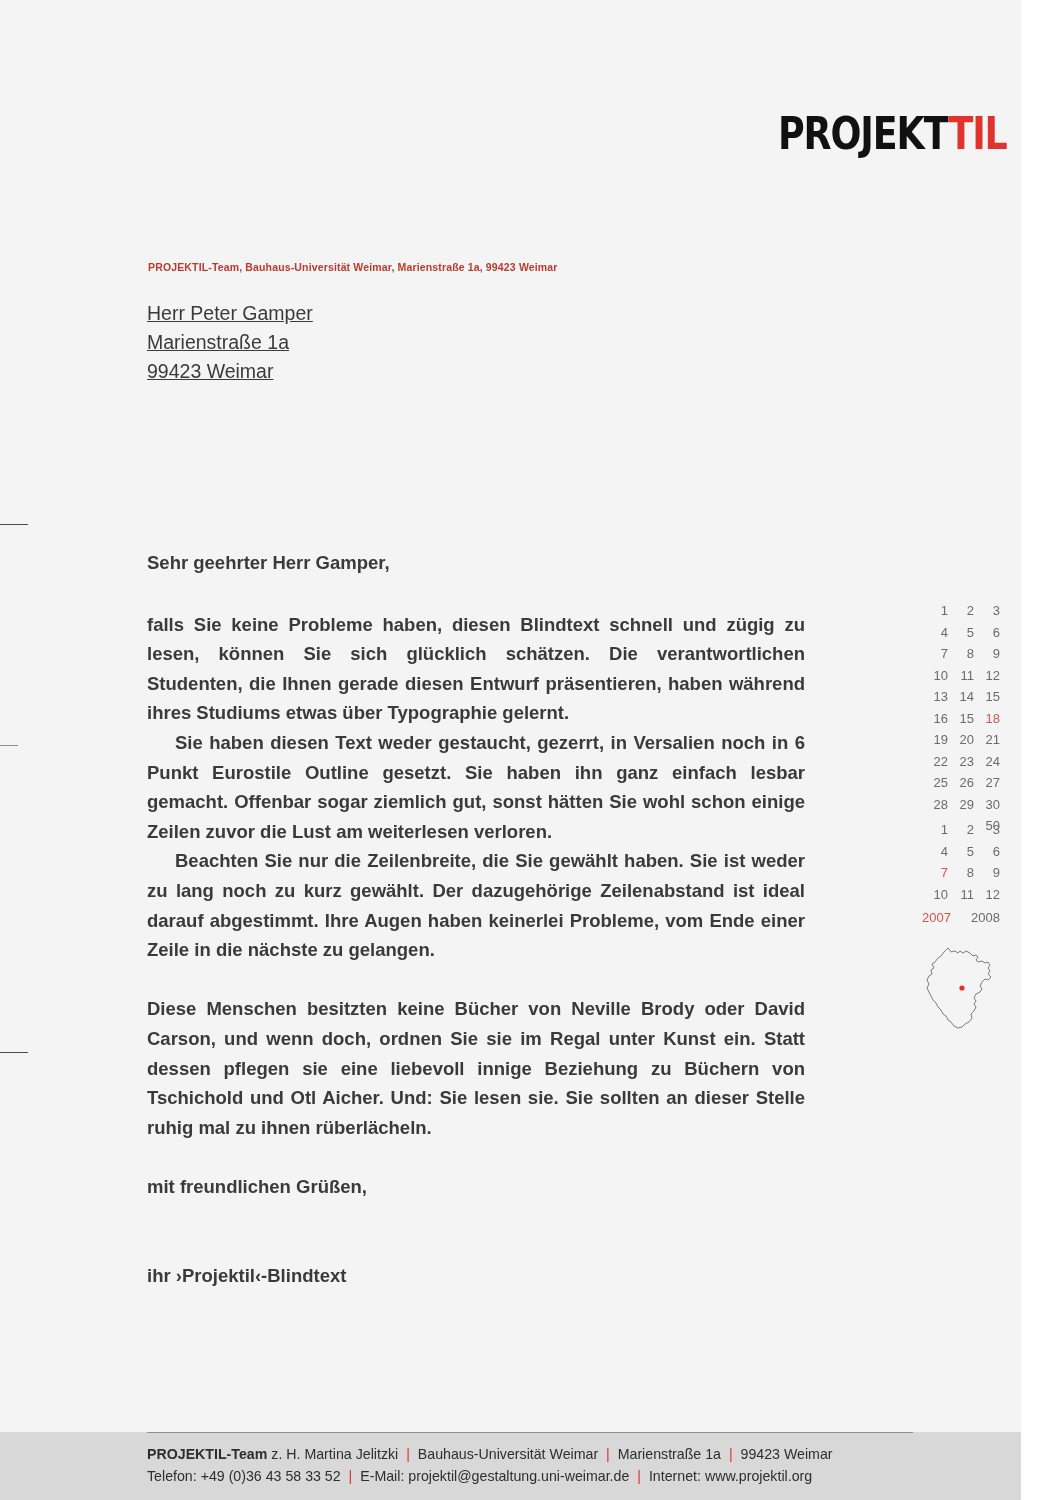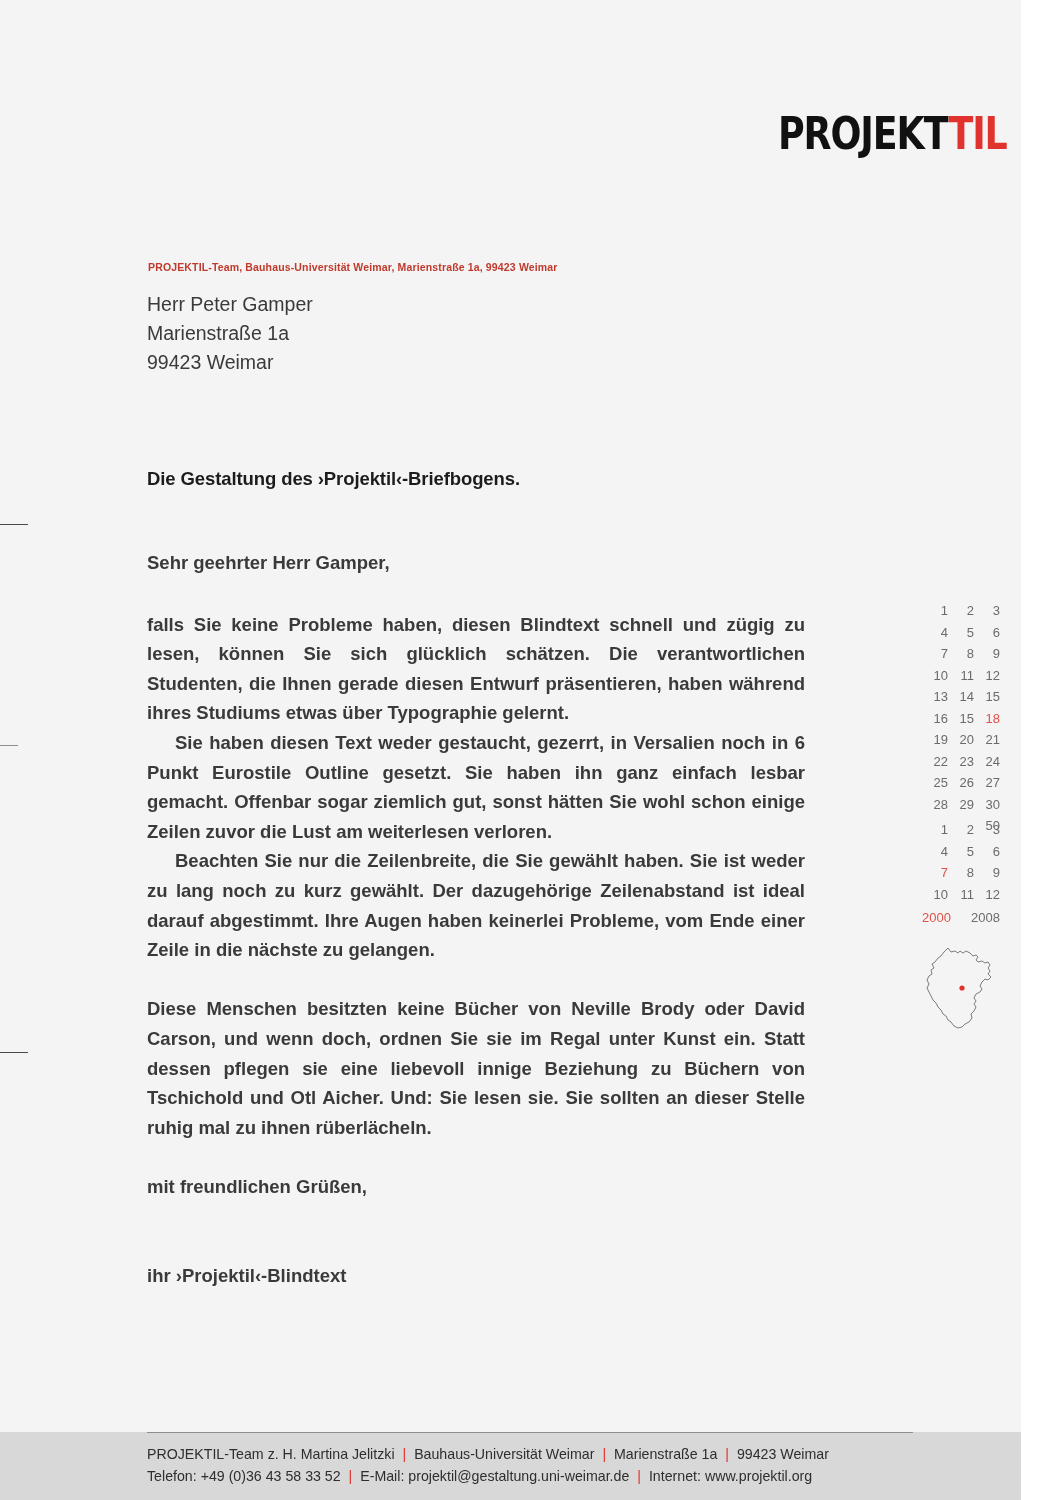--- a/index.html
+++ b/index.html
@@ -45,25 +45,26 @@
     letter-spacing: 0.15px;
     color: #c0392b;
     white-space: nowrap;
     font-weight: 600;
   }
 
   
   .address {
     position: absolute;
     left: 147px;
-    top: 290px;
+    top: 299px;
     font-size: 19.5px;
     line-height: 29px;
     color: #3a3a3a;
     font-weight: 300;
+    text-decoration: underline;
   }
 
   
   .subject {
     position: absolute;
     left: 147px;
     top: 468px;
     font-size: 18.5px;
     font-weight: bold;
     color: #1c1c1c;
@@ -167,41 +168,40 @@
     position: absolute;
     left: 147px;
     top: 1443px;
     width: 790px;
     font-size: 14.2px;
     line-height: 22px;
     color: #2e2e2e;
     font-weight: 300;
     white-space: nowrap;
   }
-  .footer-text b { font-weight: normal; }
+  .footer-text b { font-weight: bold; }
   .sep { color: #e1332d; padding: 0 4px; }
 </style>
 </head>
 <body>
 
 <div class="page">
 
   <div class="logo">
     <span class="blk">PROJEK</span><span class="blk">T</span><span class="red">TIL</span>
   </div>
 
   <div class="sender-line">PROJEKTIL-Team,  Bauhaus-Universität Weimar,  Marienstraße 1a, 99423 Weimar</div>
 
   <div class="address">
     <div>Herr Peter Gamper</div>
     <div>Marienstraße 1a</div>
     <div>99423 Weimar</div>
   </div>
 
-  <div class="subject">Die Gestaltung des ›Projektil‹-Briefbogens.</div>
 
   <div class="body-col">
     <p class="flush">Sehr geehrter Herr Gamper,</p>
     <div class="gap-md"></div>
     <p>falls Sie keine Probleme haben, diesen Blindtext schnell und zügig zu lesen, können Sie sich glücklich schätzen. Die verantwortlichen Studenten, die Ihnen gerade diesen Entwurf präsentieren, haben während ihres Studiums etwas über Typographie gelernt.</p>
     <p class="indent">Sie haben diesen Text weder gestaucht, gezerrt, in Versalien noch in 6 Punkt Eurostile Outline gesetzt. Sie haben ihn ganz einfach lesbar gemacht. Offenbar sogar ziemlich gut, sonst hätten Sie wohl schon einige Zeilen zuvor die Lust am weiterlesen verloren.</p>
     <p class="indent">Beachten Sie nur die Zeilenbreite, die Sie gewählt haben. Sie ist weder zu lang noch zu kurz gewählt. Der dazugehörige Zeilenabstand ist ideal darauf abgestimmt. Ihre Augen haben keinerlei Probleme, vom Ende einer Zeile in die nächste zu gelangen.</p>
     <div class="gap-sm"></div>
     <p>Diese Menschen besitzten keine Bücher von Neville Brody oder David Carson, und wenn doch, ordnen Sie sie im Regal unter Kunst ein. Statt dessen pflegen sie eine liebevoll innige Beziehung zu Büchern von Tschichold und Otl Aicher. Und: Sie lesen sie. Sie sollten an dieser Stelle ruhig mal zu ihnen rüberlächeln.</p>
     <div class="gap-sm"></div>
@@ -259,21 +259,21 @@
         <span class="hl">7</span>
         <span>8</span>
         <span>9</span>
         <span>10</span>
         <span>11</span>
         <span>12</span>
       </div>
   </div>
 
   <div class="years">
-    <span id="year-0" class="hl">2000</span>
+    <span id="year-0" class="hl">2007</span>
     <span id="year-1">2008</span>
   </div>
 
   <div class="map">
     <svg viewBox="0 0 80 88" width="80" height="88">
       <path fill="none" stroke="#6e6e6e" stroke-width="0.9" d="M30 4 L33 8 L37 7 L40 9 L42 7 L45 9 L48 7 L52 9 L55 12
            L58 11 L60 13 L58 16 L60 18 L64 17 L67 19 L70 18 L72 21
            L70 24 L72 27 L70 30 L73 33 L70 36 L67 35 L64 38 L62 42
            L64 45 L62 48 L58 50 L56 54 L58 57 L56 60 L58 63 L56 67
            L53 70 L54 74 L51 78 L47 80 L44 83 L40 84 L36 82 L33 78

